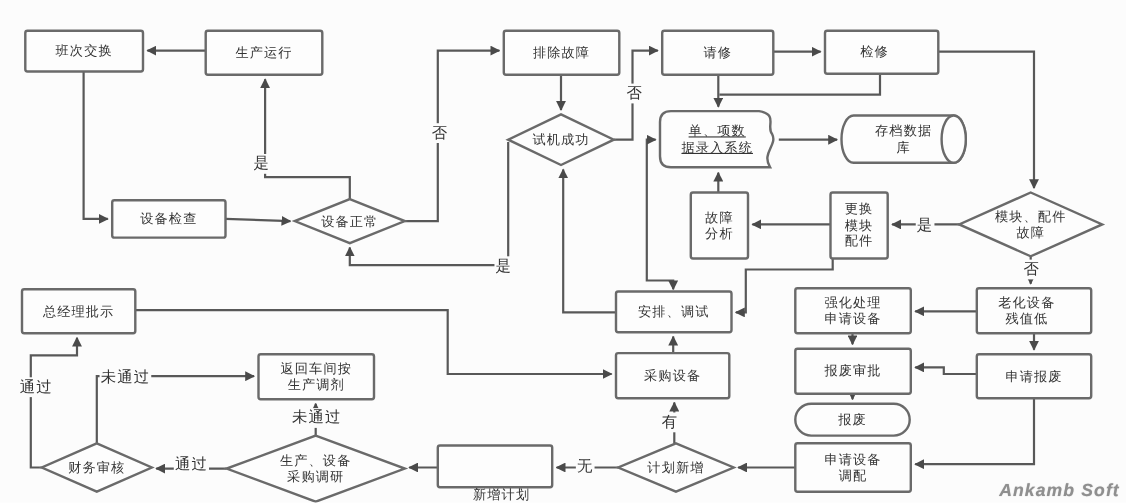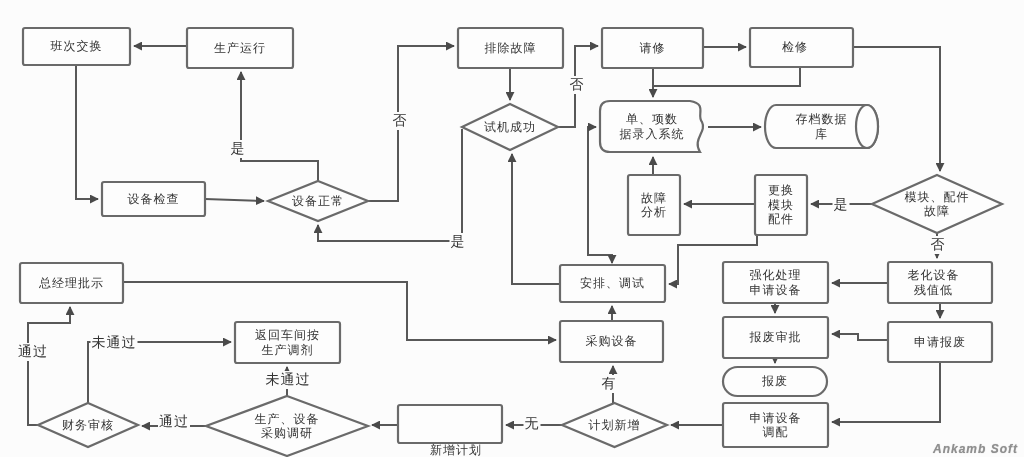--- a/index.html
+++ b/index.html
@@ -13,21 +13,21 @@
   .nlabel{
     position:absolute;display:flex;align-items:center;justify-content:center;
     text-align:center;white-space:pre-line;font-size:12px;line-height:1.2;
     color:#333;letter-spacing:1px;pointer-events:none;
   }
   .elabel{
     position:absolute;transform:translate(-50%,-50%);font-size:14px;color:#333;
     background:#fcfcfc;padding:0 1px;letter-spacing:1px;white-space:nowrap;
   }
   .watermark{
-    position:absolute;right:6px;bottom:1px;font-size:12px;font-weight:bold;
+    position:absolute;right:6px;bottom:1px;font-size:16px;font-weight:bold;
     font-style:italic;color:#8f8f8f;letter-spacing:1px;
     text-shadow:0 0 1px #b5b5b5;
     font-family:"Liberation Sans","DejaVu Sans",sans-serif;
   }
 </style>
 </head>
 <body>
 
 <div class="stage" id="stage">
   <svg id="flow-svg" viewBox="0 0 1024 457" xmlns="http://www.w3.org/2000/svg">
@@ -109,21 +109,21 @@
   </svg>
   <div id="labels-layer">
       <div class="nlabel" style="left: 23px; top: 28px; width: 107px; height: 37px;">班次交换</div>
       <div class="nlabel" style="left: 187px; top: 28px; width: 106px; height: 40px;">生产运行</div>
       <div class="nlabel" style="left: 102px; top: 182px; width: 103px; height: 34px;">设备检查</div>
       <div class="nlabel" style="left: 268px; top: 181px; width: 100px; height: 40px;">设备正常</div>
       <div class="nlabel" style="left: 458px; top: 28px; width: 105px; height: 40px;">排除故障</div>
       <div class="nlabel" style="left: 462px; top: 104px; width: 96px; height: 46px;">试机成功</div>
       <div class="nlabel" style="left: 602px; top: 28px; width: 101px; height: 40px;">请修</div>
       <div class="nlabel" style="left: 750px; top: 28px; width: 90px; height: 39px;">检修</div>
-      <div class="nlabel" style="left: 600px; top: 101px; width: 104px; height: 51px;">单、项数
+      <div class="nlabel" style="left: 600px; top: 101px; width: 104px; height: 51px; text-decoration: underline;">单、项数
 据录入系统</div>
       <div class="nlabel" style="left: 765px; top: 105px; width: 113px; height: 43px;">存档数据
 库</div>
       <div class="nlabel" style="left: 628px; top: 175px; width: 52px; height: 60px;">故障
 分析</div>
       <div class="nlabel" style="left: 755px; top: 175px; width: 52px; height: 60px;">更换
 模块
 配件</div>
       <div class="nlabel" style="left: 872px; top: 175px; width: 130px; height: 58px;">模块、配件
 故障</div>

